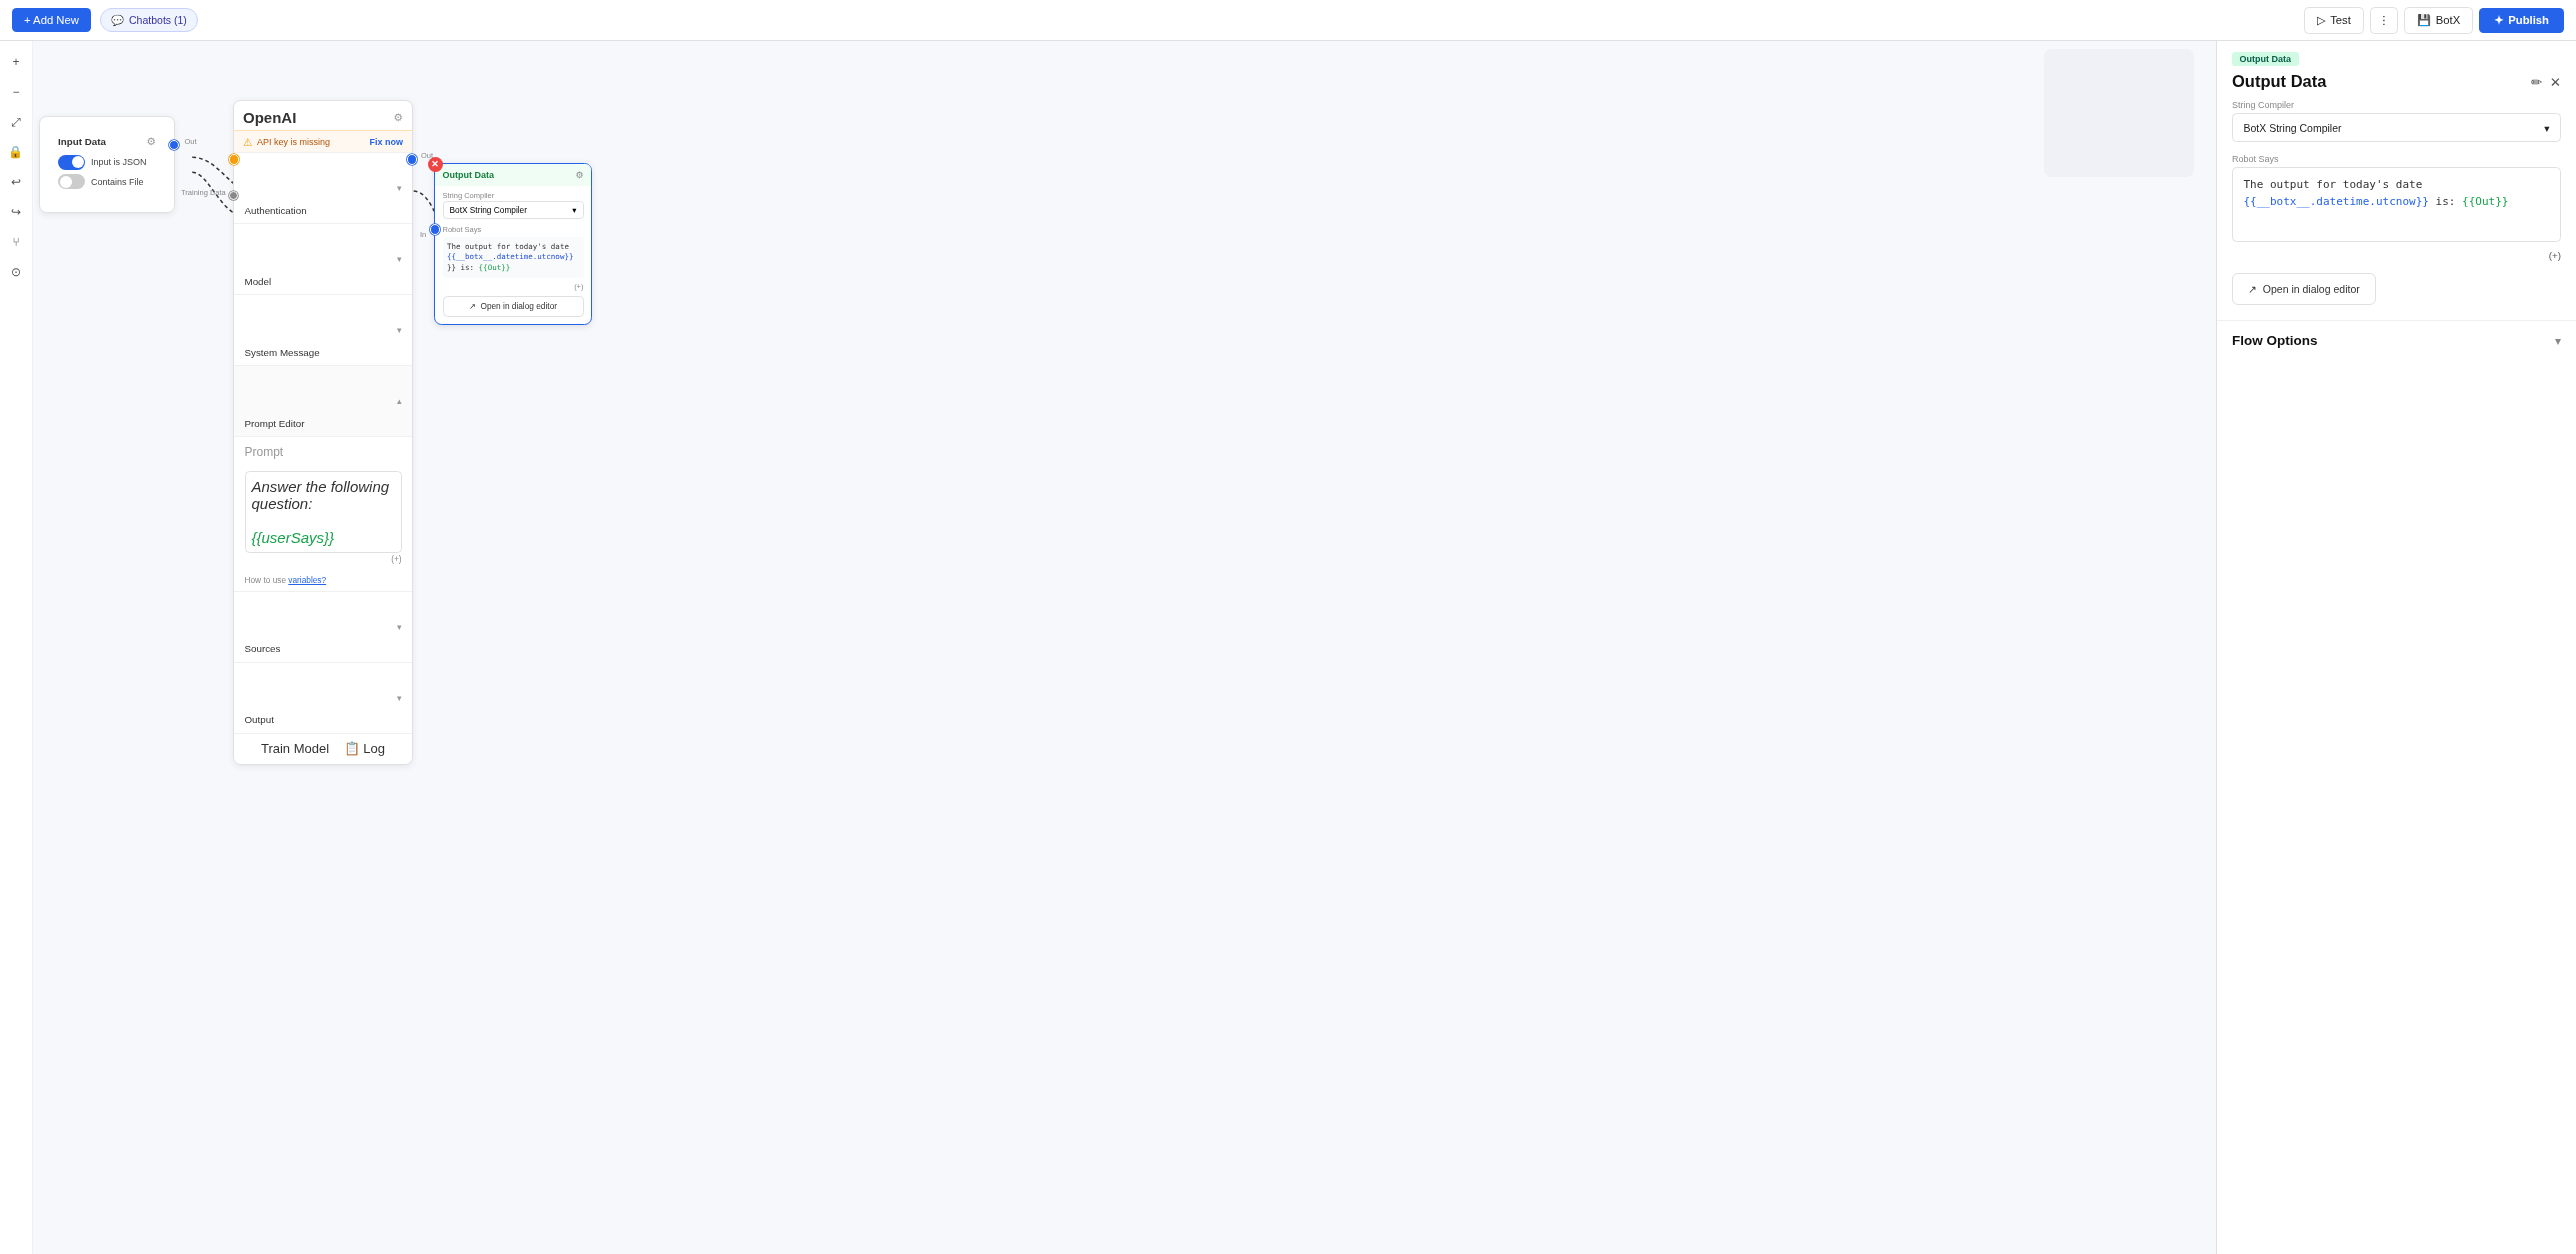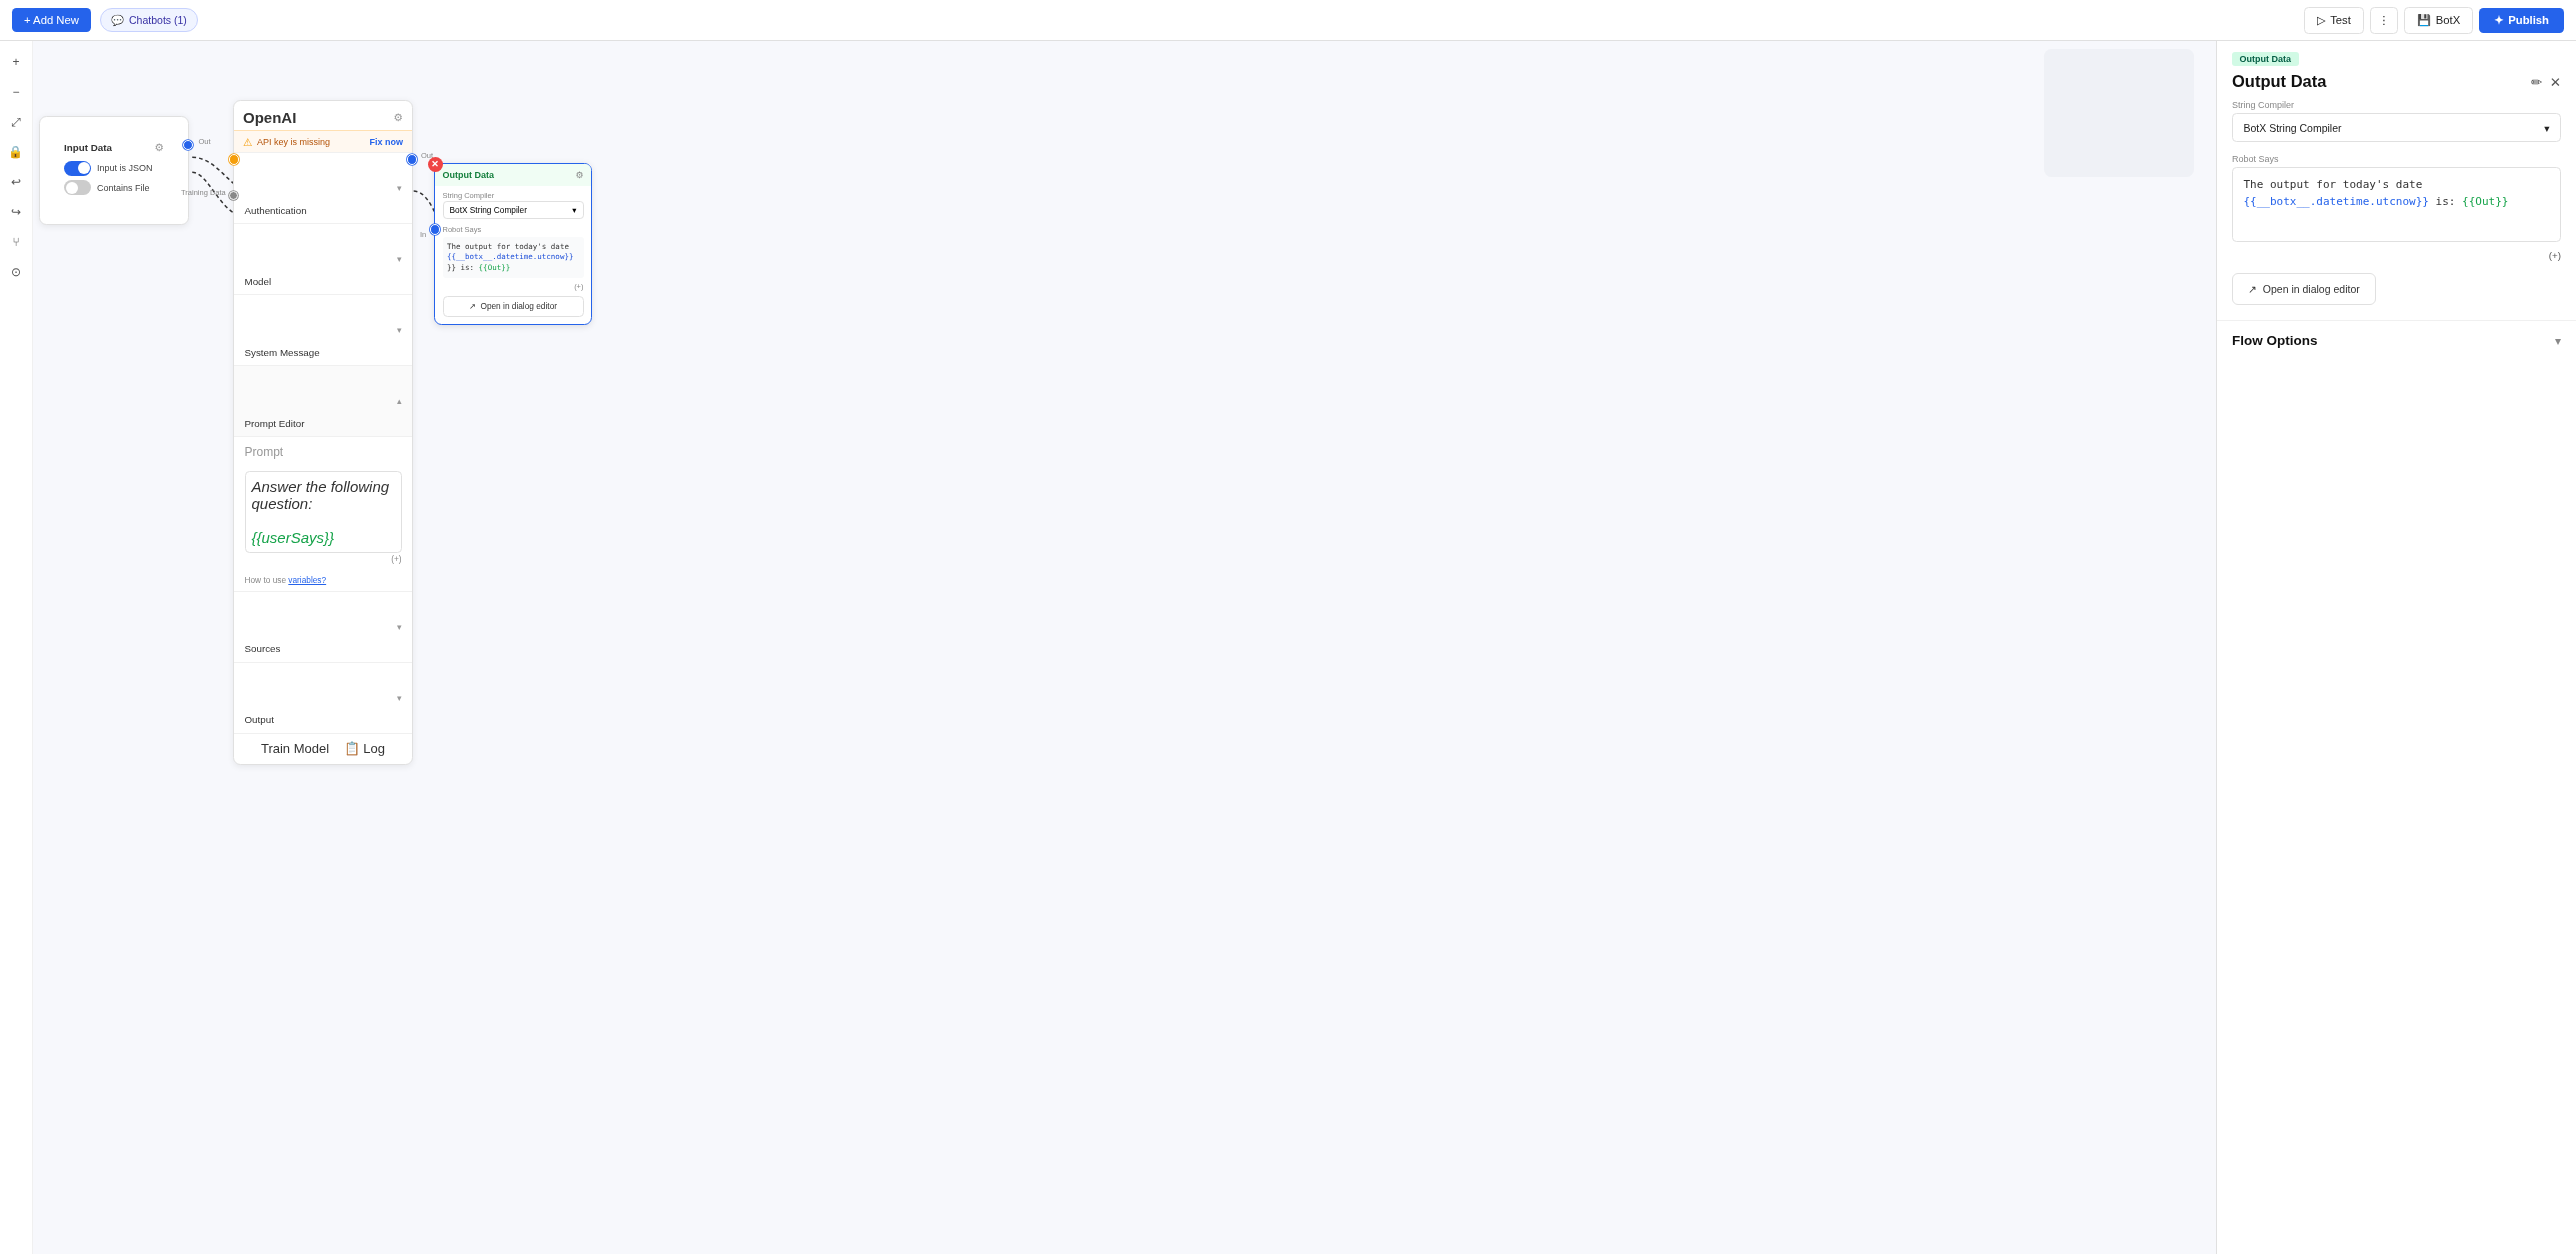--- a/index.html
+++ b/index.html
@@ -51,21 +51,21 @@
 
     
     .flow-area {
       position: absolute; top: 0; left: 0; right: 0; bottom: 0;
     }
 
     
     .node-input-data {
       position: absolute; left: 39px; top: 75px;
       background: #fff; border: 0.8px solid #e0e0e0; border-radius: 7.5px;
-      width: 150px; padding: 24px;
+      width: 136px; padding: 18px;
       box-shadow: 0 1.5px 6px rgba(0,0,0,0.07);
     }
     .node-header {
       display: flex; align-items: center; justify-content: space-between;
       margin-bottom: 7.5px;
     }
     .node-title { font-size: 9.8px; font-weight: 600; color: #333; }
     .node-gear { color: #999; cursor: pointer; font-size: 10.5px; }
     .toggle-row {
       display: flex; align-items: center; gap: 6px; margin-bottom: 4.5px;

